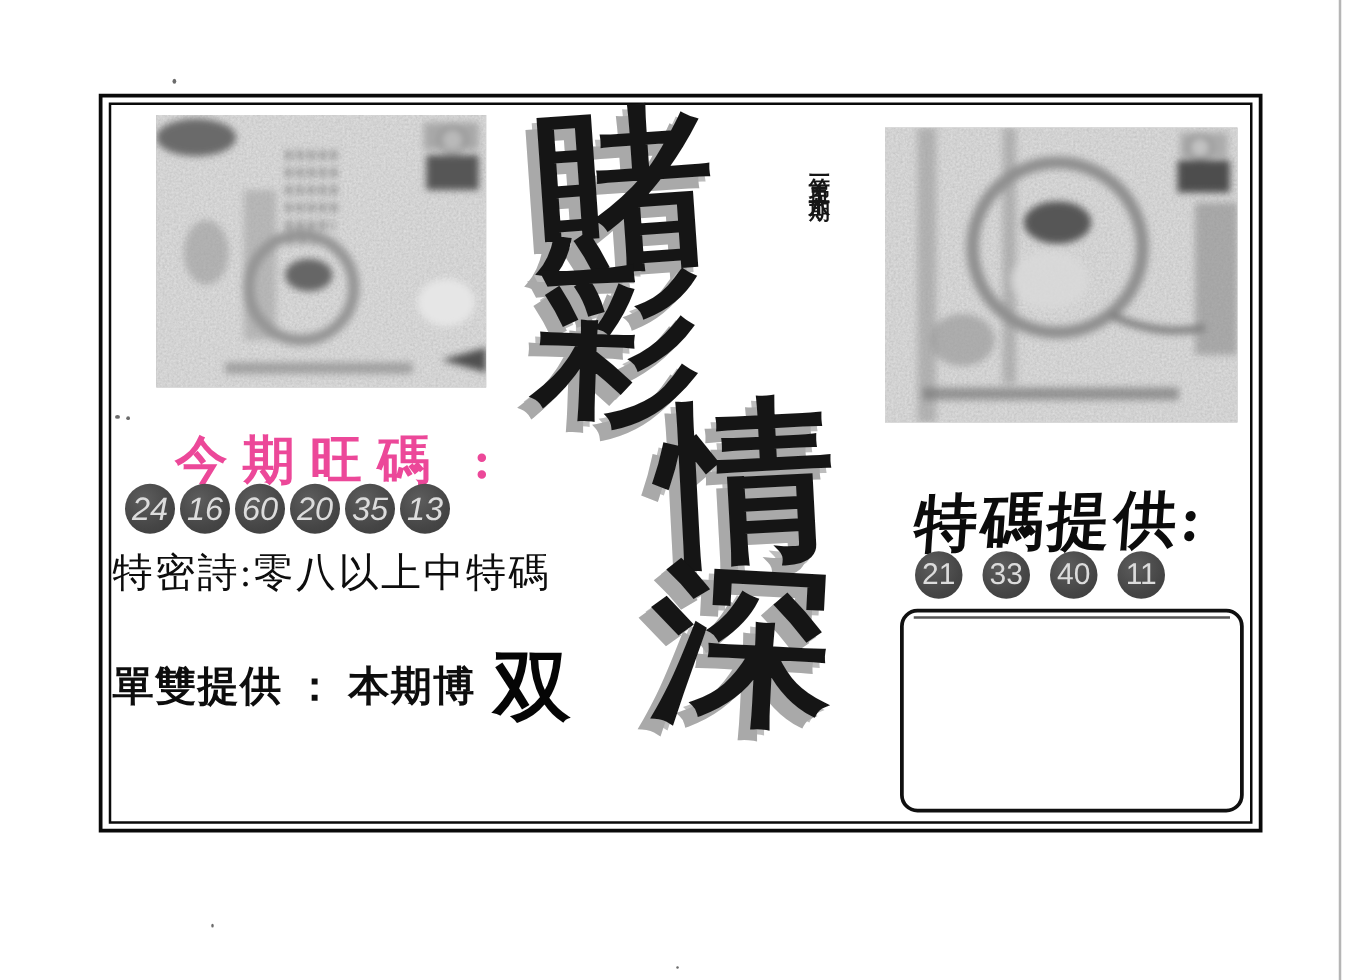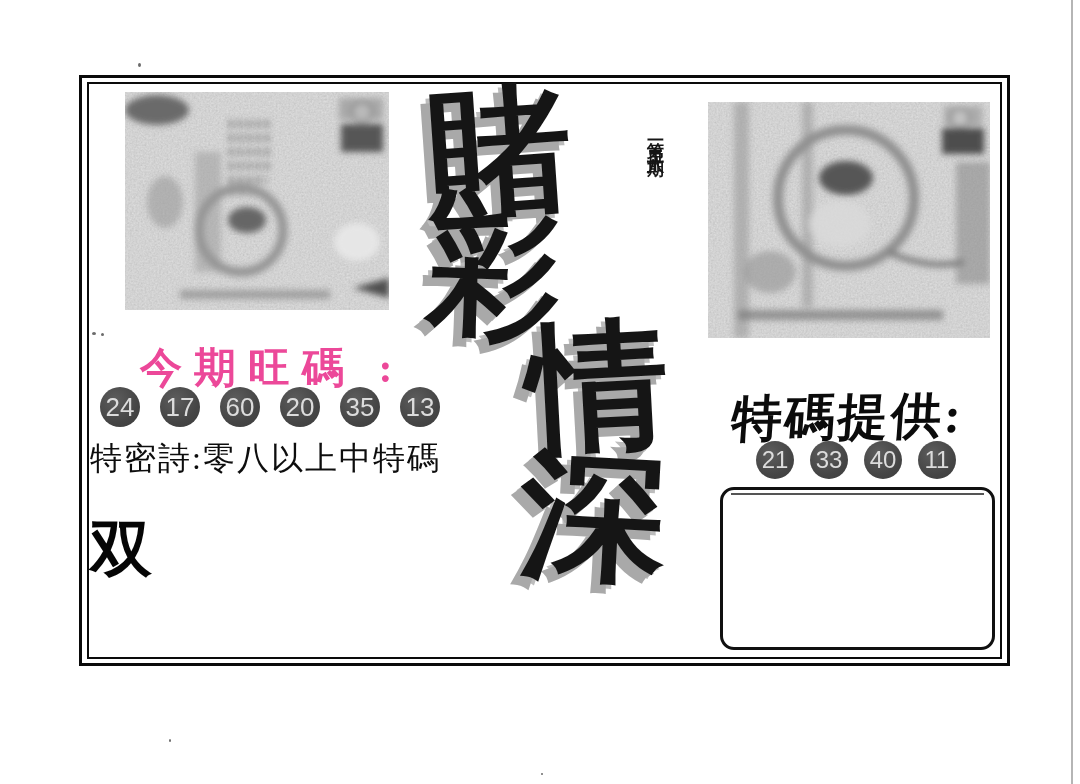--- a/index.html
+++ b/index.html
@@ -36,22 +36,22 @@
     text-shadow:-9px 9px 0 #a9a9a9,-4px 4px 0 #bdbdbd;
   }
   .tc1{left:430px;top:88px;font-size:138px;transform:rotate(-4deg) scaleX(1.05);}
   .tc2{left:428px;top:214px;font-size:132px;transform:rotate(2deg);}
   .tc3{left:528px;top:322px;font-size:140px;transform:rotate(-3deg);}
   .tc4{left:524px;top:452px;font-size:140px;transform:rotate(3deg) scaleX(1.05);}
 
   
   .lucky-heading{left:140px;top:340px;font-size:42px;font-weight:700;letter-spacing:12px;color:#ec4899;}
   .circle-row{display:flex;align-items:center;}
-  .lucky-circles{left:100px;top:387px;gap:20px;}
-  .special-circles{left:756px;top:441px;gap:16px;}
+  .lucky-circles{left:100px;top:387px;gap:4px;font-style:italic;}
+  .special-circles{left:732px;top:441px;gap:16px;}
   .num-circle{
     width:40px;height:40px;border-radius:50%;
     background:radial-gradient(circle at 38% 32%,#5d5d5d,#454545 62%,#3c3c3c);
     color:#dcdcdc;font-family:"Liberation Sans","DejaVu Sans",sans-serif;
     font-size:26px;display:flex;align-items:center;justify-content:center;
   }
   .special-circles .num-circle{width:38px;height:38px;font-size:24px;}
 
   .poem-line{left:90px;top:437px;font-size:32px;font-weight:400;letter-spacing:2px;color:#0d0d0d;}
 
@@ -159,30 +159,31 @@
 
 <div class="abs title-char tc1">賭</div>
 <div class="abs title-char tc2">彩</div>
 <div class="abs title-char tc3">情</div>
 <div class="abs title-char tc4">深</div>
 
 <div class="abs lucky-heading">今期旺碼 :</div>
 
 <div class="abs circle-row lucky-circles">
   <span class="num-circle">24</span>
-  <span class="num-circle">17</span>
+  <span class="num-circle">16</span>
   <span class="num-circle">60</span>
   <span class="num-circle">20</span>
   <span class="num-circle">35</span>
   <span class="num-circle">13</span>
 </div>
 
 <div class="abs poem-line">特密詩:零八以上中特碼</div>
 
 <div class="abs combo-row oddeven-row">
+  <span class="row-label">單雙提供 ： 本期博</span>
   <span class="oddeven-value">双</span>
 </div>
 
 <div class="abs combo-row zodiac-row">
 </div>
 
 <div class="abs special-heading">特碼提供:</div>
 
 <div class="abs circle-row special-circles">
   <span class="num-circle">21</span>

